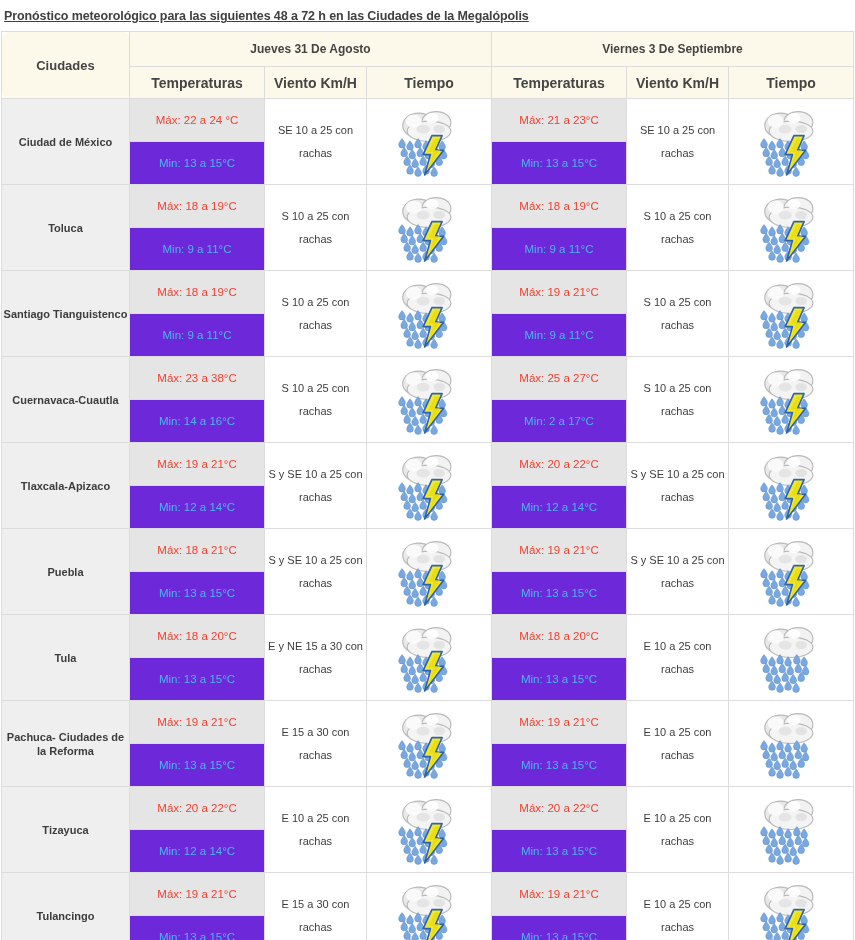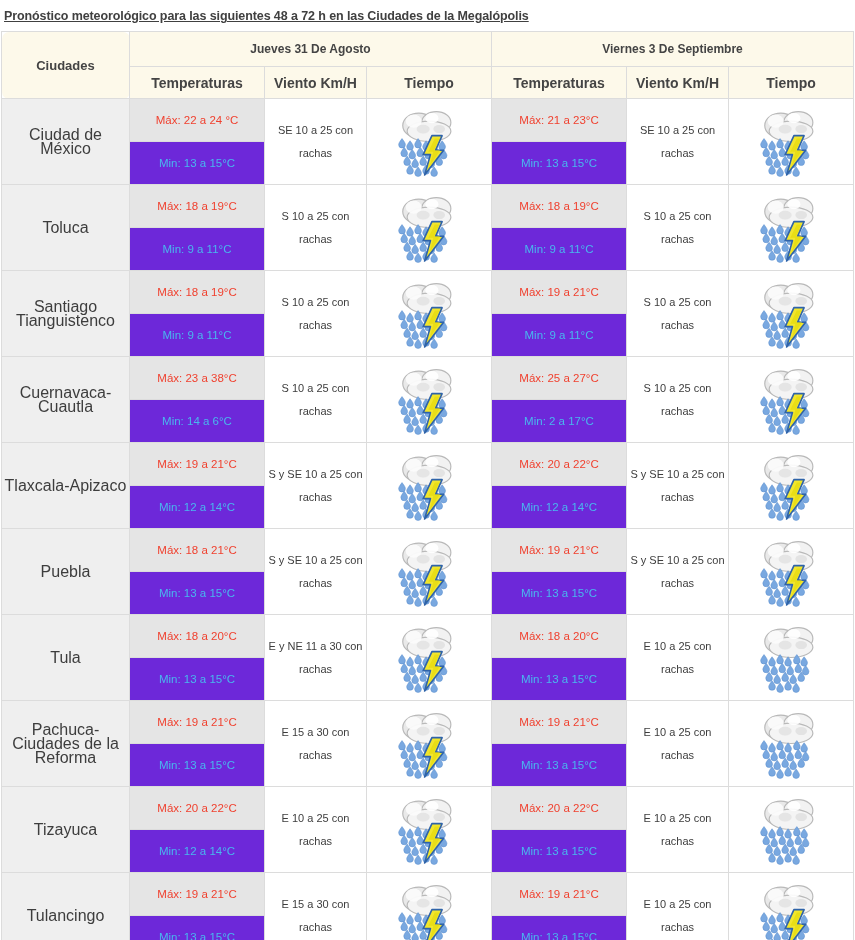--- a/index.html
+++ b/index.html
@@ -62,22 +62,22 @@
   }
 
   col.c-city   { width: 128px; }
   col.c-temp   { width: 135px; }
   col.c-wind   { width: 102px; }
   col.c-sky    { width: 125px; }
 
   
   td.city {
     background: #efefef;
-    font-size: 16px;
-    font-weight: normal;
+    font-size: 11px;
+    font-weight: bold;
     color: #3d3d3d;
     line-height: 14px;
     padding: 2px 4px;
   }
   td.temp-max, td.temp-min {
     height: 42px;
     font-size: 11.5px;
     line-height: 14px;
   }
   td.temp-max {
@@ -476,21 +476,21 @@
               <path d="M 33 85 c -3.2 4.2 -4.6 6.4 -4.6 8.3 a 4.6 4.6 0 0 0 9.2 0 c 0 -1.9 -1.4 -4.1 -4.6 -8.3 z" fill="#79a8e0" stroke="#5b8fce" stroke-width="0.7"></path>
               <path d="M 44 82 c -3.2 4.2 -4.6 6.4 -4.6 8.3 a 4.6 4.6 0 0 0 9.2 0 c 0 -1.9 -1.4 -4.1 -4.6 -8.3 z" fill="#79a8e0" stroke="#5b8fce" stroke-width="0.7"></path>
               <path d="M 55 85 c -3.2 4.2 -4.6 6.4 -4.6 8.3 a 4.6 4.6 0 0 0 9.2 0 c 0 -1.9 -1.4 -4.1 -4.6 -8.3 z" fill="#79a8e0" stroke="#5b8fce" stroke-width="0.7"></path>
               <path d="M 52 42 L 40 68 L 50 68 L 42 96 L 68 62 L 57 62 L 66 42 Z" fill="#f2e62e" stroke="#2f63a8" stroke-width="2.2" stroke-linejoin="round"></path>
               <path d="M 56 46 L 47 64 L 54 64 L 49 84 L 63 62 L 55 62 L 62 46 Z" fill="#e8dc12" opacity="0.85"></path>
             </svg>
           </div>
         </td>
       </tr>
       <tr>
-        <td class="temp-min">Min: 14 a 6°C</td>
+        <td class="temp-min">Min: 14 a 16°C</td>
         <td class="temp-min">Min: 2 a 17°C</td>
       </tr>
       <tr>
         <td class="city" rowspan="2">Tlaxcala-Apizaco</td>
         <td class="temp-max">Máx: 19 a 21°C</td>
         <td class="wind" rowspan="2">S y SE 10 a 25 con rachas</td>
         <td class="sky" rowspan="2">
           <div class="sky-wrap">
             <svg class="wx" viewBox="0 0 96 100" width="70" height="73" aria-hidden="true">
               <g>
@@ -656,21 +656,21 @@
           </div>
         </td>
       </tr>
       <tr>
         <td class="temp-min">Min: 13 a 15°C</td>
         <td class="temp-min">Min: 13 a 15°C</td>
       </tr>
       <tr>
         <td class="city" rowspan="2">Tula</td>
         <td class="temp-max">Máx: 18 a 20°C</td>
-        <td class="wind" rowspan="2">E y NE 11 a 30 con rachas</td>
+        <td class="wind" rowspan="2">E y NE 15 a 30 con rachas</td>
         <td class="sky" rowspan="2">
           <div class="sky-wrap">
             <svg class="wx" viewBox="0 0 96 100" width="70" height="73" aria-hidden="true">
               <g>
                 <ellipse cx="34" cy="28" rx="22" ry="17" fill="#e9e9e9" stroke="#b9b9b9" stroke-width="1.6"></ellipse>
                 <ellipse cx="58" cy="24" rx="20" ry="15" fill="#f2f2f2" stroke="#b9b9b9" stroke-width="1.6"></ellipse>
                 <ellipse cx="48" cy="36" rx="30" ry="14" fill="#f4f4f4" stroke="#b9b9b9" stroke-width="1.6"></ellipse>
                 <ellipse cx="27" cy="22" rx="11" ry="9" fill="#fbfbfb" opacity="0.95"></ellipse>
                 <ellipse cx="52" cy="18" rx="9" ry="7" fill="#ffffff" opacity="0.9"></ellipse>
                 <ellipse cx="40" cy="33" rx="9" ry="6" fill="#dedede" opacity="0.7"></ellipse>

